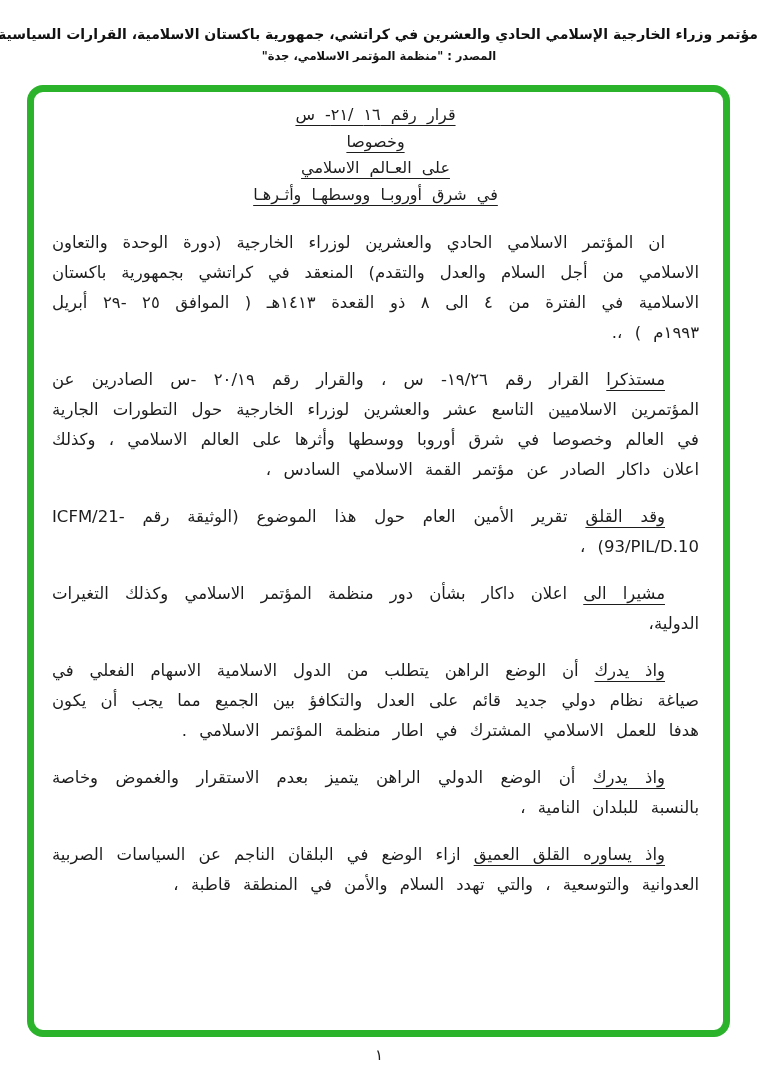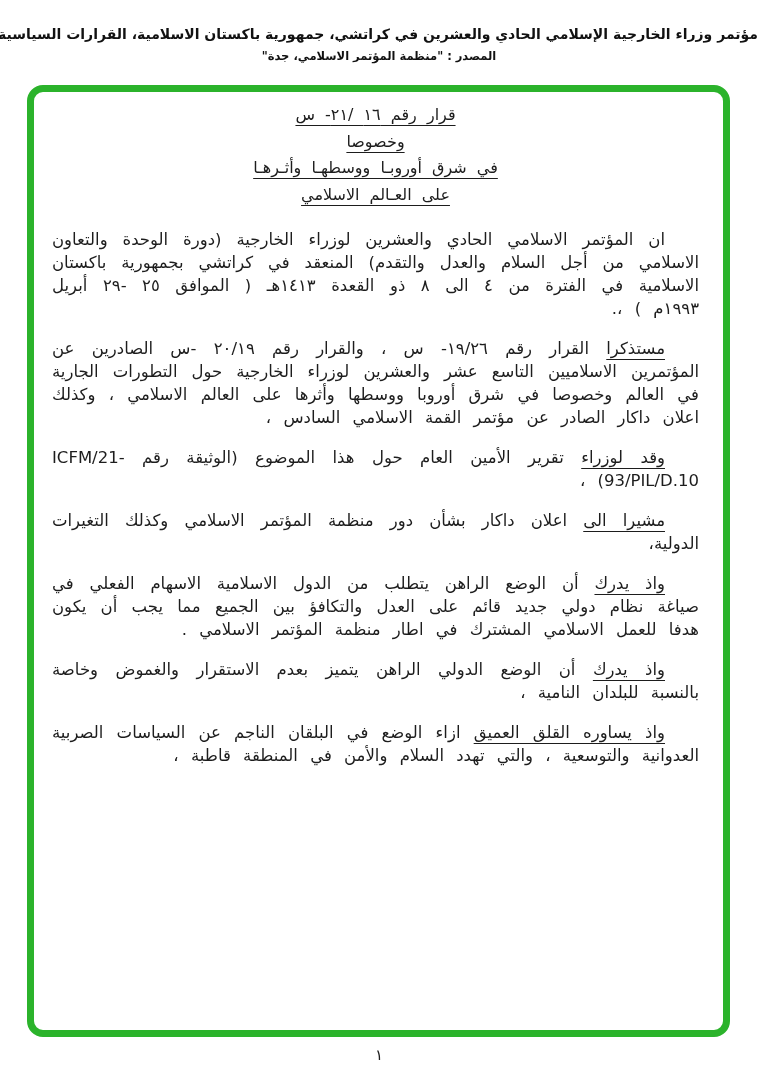--- a/index.html
+++ b/index.html
@@ -50,21 +50,21 @@
     word-spacing: 5px;
   }
   .title-block .t-line {
     text-decoration: underline;
     text-underline-offset: 5px;
     text-decoration-thickness: 1px;
   }
   .para {
     margin: 0 0 17px 0;
     font-size: 16.5px;
-    line-height: 23px;
+    line-height: 30px;
     text-align: justify;
     text-indent: 34px;
     word-spacing: 7px;
   }
   .para .lead {
     text-decoration: underline;
     text-underline-offset: 5px;
     text-decoration-thickness: 1px;
     margin-top: 28px;
   }
@@ -87,29 +87,29 @@
   <div class="src-header">
     <div class="l1">مؤتمر وزراء الخارجية الإسلامي الحادي والعشرين في كراتشي، جمهورية باكستان الاسلامية، القرارات السياسية، القرار الرقم٢١/١٦-س</div>
     <div class="l2">المصدر : "منظمة المؤتمر الاسلامي، جدة"</div>
   </div>
 
   <div class="doc-frame">
 
     <div class="title-block">
       <div class="t-line">قرار رقم ١٦ /٢١- س</div>
       <div class="t-line">وخصوصا</div>
+      <div class="t-line">على العـالم الاسلامي</div>
       <div class="t-line">في شرق أوروبـا ووسطهـا وأثـرهـا</div>
-      <div class="t-line">على العـالم الاسلامي</div>
     </div>
 
     <p class="para"><span class="body-text">ان المؤتمر الاسلامي الحادي والعشرين لوزراء الخارجية (دورة الوحدة والتعاون الاسلامي من أجل السلام والعدل والتقدم) المنعقد في كراتشي بجمهورية باكستان الاسلامية في الفترة من ٤ الى ٨ ذو القعدة ١٤١٣هـ ( الموافق ٢٥ -٢٩ أبريل ١٩٩٣م ) ،.</span></p>
 
     <p class="para"><span class="lead">مستذكرا</span><span class="body-text">القرار رقم ١٩/٢٦- س ، والقرار رقم ٢٠/١٩ -س الصادرين عن المؤتمرين الاسلاميين التاسع عشر والعشرين لوزراء الخارجية حول التطورات الجارية في العالم وخصوصا في شرق أوروبا ووسطها وأثرها على العالم الاسلامي ، وكذلك اعلان داكار الصادر عن مؤتمر القمة الاسلامي السادس ،</span></p>
 
-    <p class="para"><span class="lead">وقد لوزراء</span><span class="body-text">تقرير الأمين العام حول هذا الموضوع (الوثيقة رقم ICFM/21-93/PIL/D.10) ،</span></p>
+    <p class="para"><span class="lead">وقد القلق</span><span class="body-text">تقرير الأمين العام حول هذا الموضوع (الوثيقة رقم ICFM/21-93/PIL/D.10) ،</span></p>
 
     <p class="para"><span class="lead">مشيرا الى</span><span class="body-text">اعلان داكار بشأن دور منظمة المؤتمر الاسلامي وكذلك التغيرات الدولية،</span></p>
 
     <p class="para"><span class="lead">واذ يدرك</span><span class="body-text">أن الوضع الراهن يتطلب من الدول الاسلامية الاسهام الفعلي في صياغة نظام دولي جديد قائم على العدل والتكافؤ بين الجميع مما يجب أن يكون هدفا للعمل الاسلامي المشترك في اطار منظمة المؤتمر الاسلامي .</span></p>
 
     <p class="para"><span class="lead">واذ يدرك</span><span class="body-text">أن الوضع الدولي الراهن يتميز بعدم الاستقرار والغموض وخاصة بالنسبة للبلدان النامية ،</span></p>
 
 
     <p class="para"><span class="lead">واذ يساوره القلق العميق</span><span class="body-text">ازاء الوضع في البلقان الناجم عن السياسات الصربية العدوانية والتوسعية ، والتي تهدد السلام والأمن في المنطقة قاطبة ،</span></p>
 

